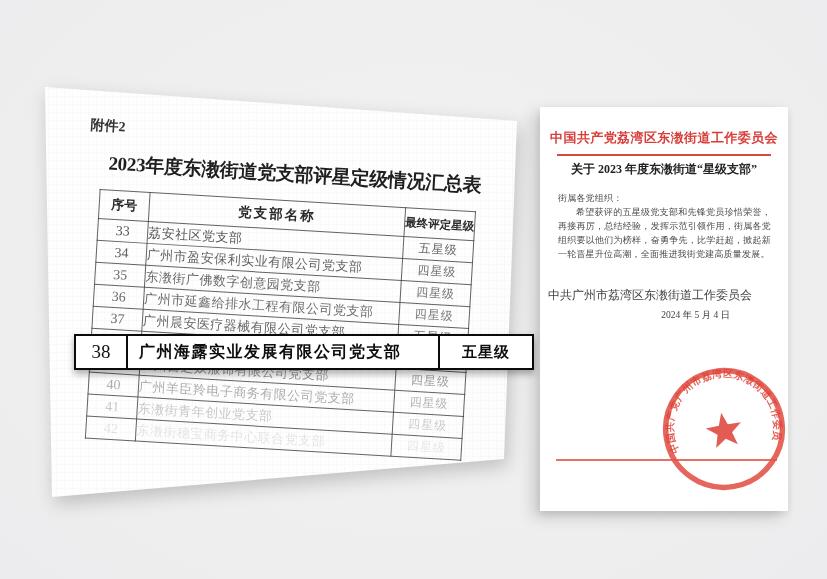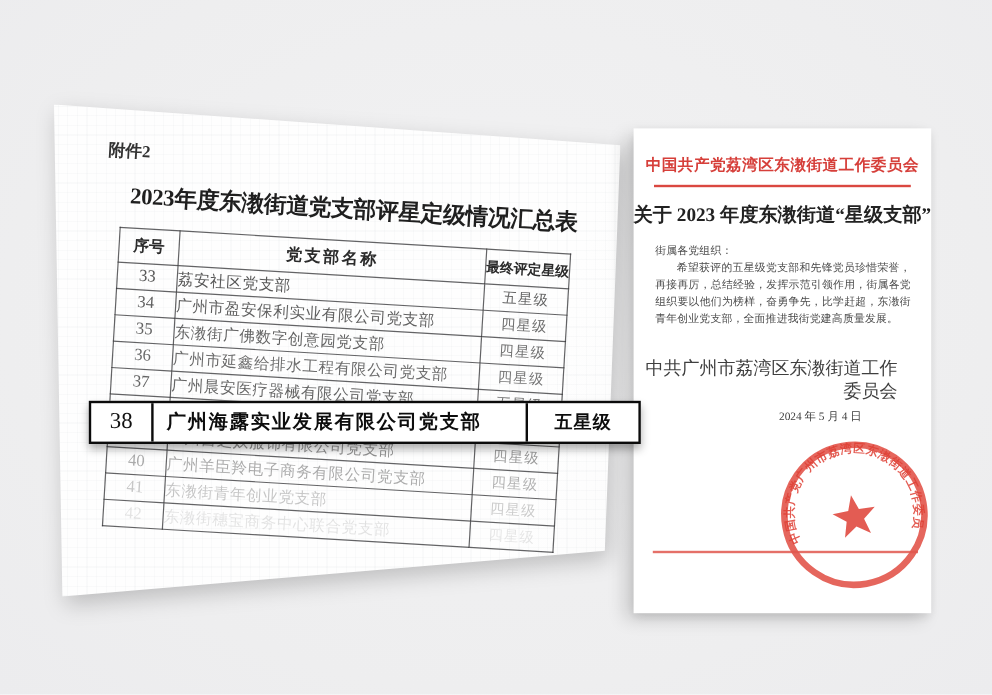--- a/index.html
+++ b/index.html
@@ -38,34 +38,34 @@
     background:#fff;border:2px solid #0b0b0b;display:flex;align-items:stretch;
     box-shadow:0 4px 7px rgba(0,0,0,.32);}
   .hl-no{width:50px;border-right:2px solid #0b0b0b;display:flex;align-items:center;
     justify-content:center;font-size:19px;color:#111;}
   .hl-name{flex:1;display:flex;align-items:center;padding-left:11px;font-size:16px;
     font-weight:bold;color:#0d0d0d;letter-spacing:1.5px;white-space:nowrap;overflow:hidden;}
   .hl-rating{width:92px;border-left:2px solid #0b0b0b;display:flex;align-items:center;
     justify-content:center;font-size:15px;font-weight:bold;color:#0d0d0d;letter-spacing:1px;}
 
   
-  .sheet-right{position:absolute;left:528px;top:107px;width:248px;height:404px;z-index:4;
+  .sheet-right{position:absolute;left:540px;top:107px;width:248px;height:404px;z-index:4;
     background:#ffffff;box-shadow:-7px 6px 14px rgba(0,0,0,.16),0 3px 8px rgba(0,0,0,.10);}
   .issuer{margin-top:22px;text-align:center;font-size:13px;font-weight:bold;
     color:#d63f3a;letter-spacing:.4px;white-space:nowrap;}
   .red-rule{height:2px;background:#da4740;margin:7px 17px 0 17px;}
-  .notice-title{margin-top:13px;text-align:center;font-size:16px;font-weight:bold;
+  .notice-title{margin-top:2px;text-align:center;font-size:12px;font-weight:bold;
     color:#222;line-height:22px;}
   .notice-body{margin:11px 17px 0 18px;font-size:9px;line-height:14px;color:#4a4a4a;
     text-align:justify;letter-spacing:.2px;}
   .notice-body p{margin:0;}
   .para{text-indent:2em;}
   .attach-block{margin-top:11px;}
   .attach-line2{padding-left:2.6em;}
-  .sig{margin-top:26px;text-align:right;padding-right:28px;font-size:15px;color:#3f3f3f;}
+  .sig{margin-top:26px;text-align:center;padding-right:28px;font-size:12px;color:#3f3f3f;}
   .doc-date{margin-top:5px;text-align:right;padding-right:58px;font-size:9.5px;color:#3f3f3f;}
   .bottom-rule{position:absolute;left:16px;right:11px;top:352px;height:2px;
     background:#e0574e;opacity:.85;}
   .seal{position:absolute;left:118px;top:256px;width:132px;height:132px;
     transform:rotate(-10deg);mix-blend-mode:multiply;opacity:.92;}
 </style>
 </head>
 <body>
 
 <div class="stage">
@@ -151,21 +151,21 @@
   </div>
 
   <div class="sheet-right">
     <div class="issuer">中国共产党荔湾区东漖街道工作委员会</div>
     <div class="red-rule"></div>
     <div class="notice-title">
       <div>关于 2023 年度东漖街道“星级支部”</div>
     </div>
     <div class="notice-body">
       <p class="salutation">街属各党组织：</p>
-      <p class="para">希望获评的五星级党支部和先锋党员珍惜荣誉，再接再厉，总结经验，发挥示范引领作用，街属各党组织要以他们为榜样，奋勇争先，比学赶超，东漖街青年创业党支部，全面推进我街党建高质量发展。</p>
+      <p class="para">希望获评的五星级党支部和先锋党员珍惜荣誉，再接再厉，总结经验，发挥示范引领作用，街属各党组织要以他们为榜样，奋勇争先，比学赶超，掀起新一轮晋星升位高潮，全面推进我街党建高质量发展。</p>
     </div>
     <div class="sig">中共广州市荔湾区东漖街道工作委员会</div>
     <div class="doc-date">2024 年 5 月 4 日</div>
 
     <svg class="seal" viewBox="0 0 120 120">
       <circle cx="60" cy="60" r="53" fill="none" stroke="#dc2f23" stroke-width="5" opacity="0.8"></circle>
       <polygon fill="#dc2f23" opacity="0.85" points="60,45 64.1,56.3 76.2,56.7 66.7,64.2 70,75.8 60,69 50,75.8 53.3,64.2 43.8,56.7 55.9,56.3"></polygon>
       <defs>
         <path id="sealArc" d="M 17 75 A 46 46 0 1 1 103 75" fill="none"></path>
       </defs>

